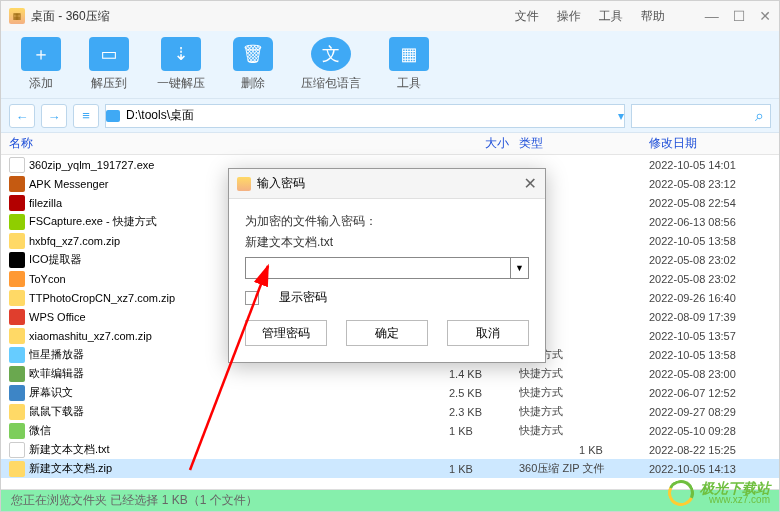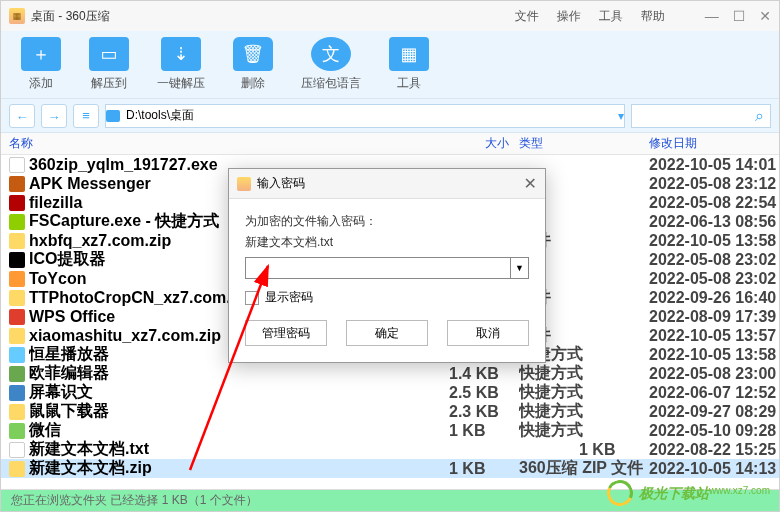--- a/index.html
+++ b/index.html
@@ -25,47 +25,47 @@
 .pathbar { height: 34px; background: #eaf5fe; display: flex; align-items: center; padding: 0 8px; gap: 6px; border-bottom: 1px solid #d8e6f2; }
 .nav-btn { width: 26px; height: 24px; background: #fff; border: 1px solid #bcd6eb; border-radius: 3px; display: flex; align-items: center; justify-content: center; color: #3fa9f5; font-size: 13px; cursor: pointer; }
 .path-input { flex: 1; height: 24px; border: 1px solid #bcd6eb; background: #fff; display: flex; align-items: center; padding: 0 0; gap: 6px; font-size: 12px; }
 .path-input .pc-icon { width: 14px; height: 12px; background: #3fa9f5; border-radius: 2px; }
 .search-box { width: 140px; height: 24px; border: 1px solid #bcd6eb; background: #fff; display: flex; align-items: center; justify-content: flex-end; padding: 0 6px; }
 .list-header { height: 22px; background: #fafafa; border-bottom: 1px solid #e5e5e5; display: flex; align-items: center; font-size: 12px; color: #1d4ed8; padding-left: 8px; }
 .col-name { flex: 1; }
 .col-size { width: 70px; text-align: right; padding-right: 10px; }
 .col-type { width: 130px; }
 .col-date { width: 130px; }
-.file-list { flex: 1; overflow: hidden; font-size: 16px; font-weight: bold; }
+.file-list { flex: 1; overflow: hidden; font-size: 11px; }
 .file-row { height: 19px; display: flex; align-items: center; padding-left: 8px; cursor: pointer; }
 .file-row.selected { background: #cde8ff; }
 .file-icon { width: 16px; height: 16px; margin-right: 4px; display: flex; align-items: center; justify-content: center; font-size: 11px; border-radius: 2px; }
 .file-name { flex: 1; white-space: nowrap; overflow: hidden; }
 .file-size { width: 70px; padding-right: 10px; color: #444; }
 .file-type { width: 130px; color: #444; white-space: nowrap; overflow: hidden; }
 .file-date { width: 130px; color: #444; }
 .statusbar { height: 22px; background: #86efac; border-top: 1px solid #ddd; display: flex; align-items: center; padding: 0 10px; font-size: 12px; color: #666; }
 .dialog { position: absolute; left: 228px; top: 168px; width: 318px; background: #fff; border: 1px solid #999; box-shadow: 0 4px 20px rgba(0,0,0,0.25); z-index: 10; }
 .dialog-title { height: 30px; background: #f5f5f5; display: flex; align-items: center; padding: 0 8px; font-size: 12px; border-bottom: 1px solid #e0e0e0; }
 .dialog-title .dlg-icon { width: 14px; height: 14px; background: linear-gradient(#ffd966,#f4b183); border-radius: 2px; margin-right: 6px; }
 .dialog-close { margin-left: auto; font-size: 16px; color: #666; cursor: pointer; }
 .dialog-body { padding: 14px 16px 16px; font-size: 12px; }
 .dialog-body .prompt { color: #333; margin-bottom: 4px; }
 .dialog-body .filename { color: #333; margin-bottom: 6px; }
 .pwd-field { display: flex; }
 .pwd-input { flex: 1; height: 22px; border: 1px solid #888; padding: 0 4px; font-size: 12px; }
 .pwd-dd { width: 18px; height: 22px; border: 1px solid #888; border-left: none; display: flex; align-items: center; justify-content: center; font-size: 9px; cursor: pointer; }
-.chk-row { display: flex; align-items: center; gap: 6px; margin-top: 10px; }
+.chk-row { display: flex; align-items: center; gap: 20px; margin-top: 10px; }
 .chk { width: 14px; height: 14px; border: 1px solid #999; background: #fff; }
 .dlg-btns { display: flex; gap: 14px; margin-top: 14px; justify-content: space-between; }
 .dlg-btn { width: 82px; height: 26px; border: 1px solid #bbb; background: #fff; font-size: 12px; cursor: pointer; display: flex; align-items: center; justify-content: center; }
 .arrow { position: absolute; z-index: 20; pointer-events: none; }
 .watermark { position: absolute; right: 10px; bottom: 6px; display: flex; align-items: center; gap: 6px; z-index: 30; }
 .wm-logo { width: 26px; height: 26px; border: 3px solid #6fbf3f; border-radius: 50%; border-left-color: #ffcc33; border-bottom-color: #ffcc33; transform: rotate(-20deg); }
-.wm-text { display: flex; flex-direction: row; line-height: 1; }
+.wm-text { display: flex; flex-direction: column; line-height: 1; align-items: flex-end; }
 .wm-text .cn { font-size: 14px; color: #6fbf3f; font-weight: bold; font-style: italic; }
 .wm-text .url { font-size: 10px; color: #6fbf3f; }
 .ic-exe{background:#fff;border:1px solid #ccc;}
 .ic-apk{background:#c55a11;}
 .ic-fz{background:#b30000;color:#fff;}
 .ic-sc{background:#8fce00;}
 .ic-zip{background:#ffd966;}
 .ic-ico{background:#000;color:#fff;}
 .ic-toy{background:#ff9933;}
 .ic-wps{background:#e03e2d;color:#fff;}

